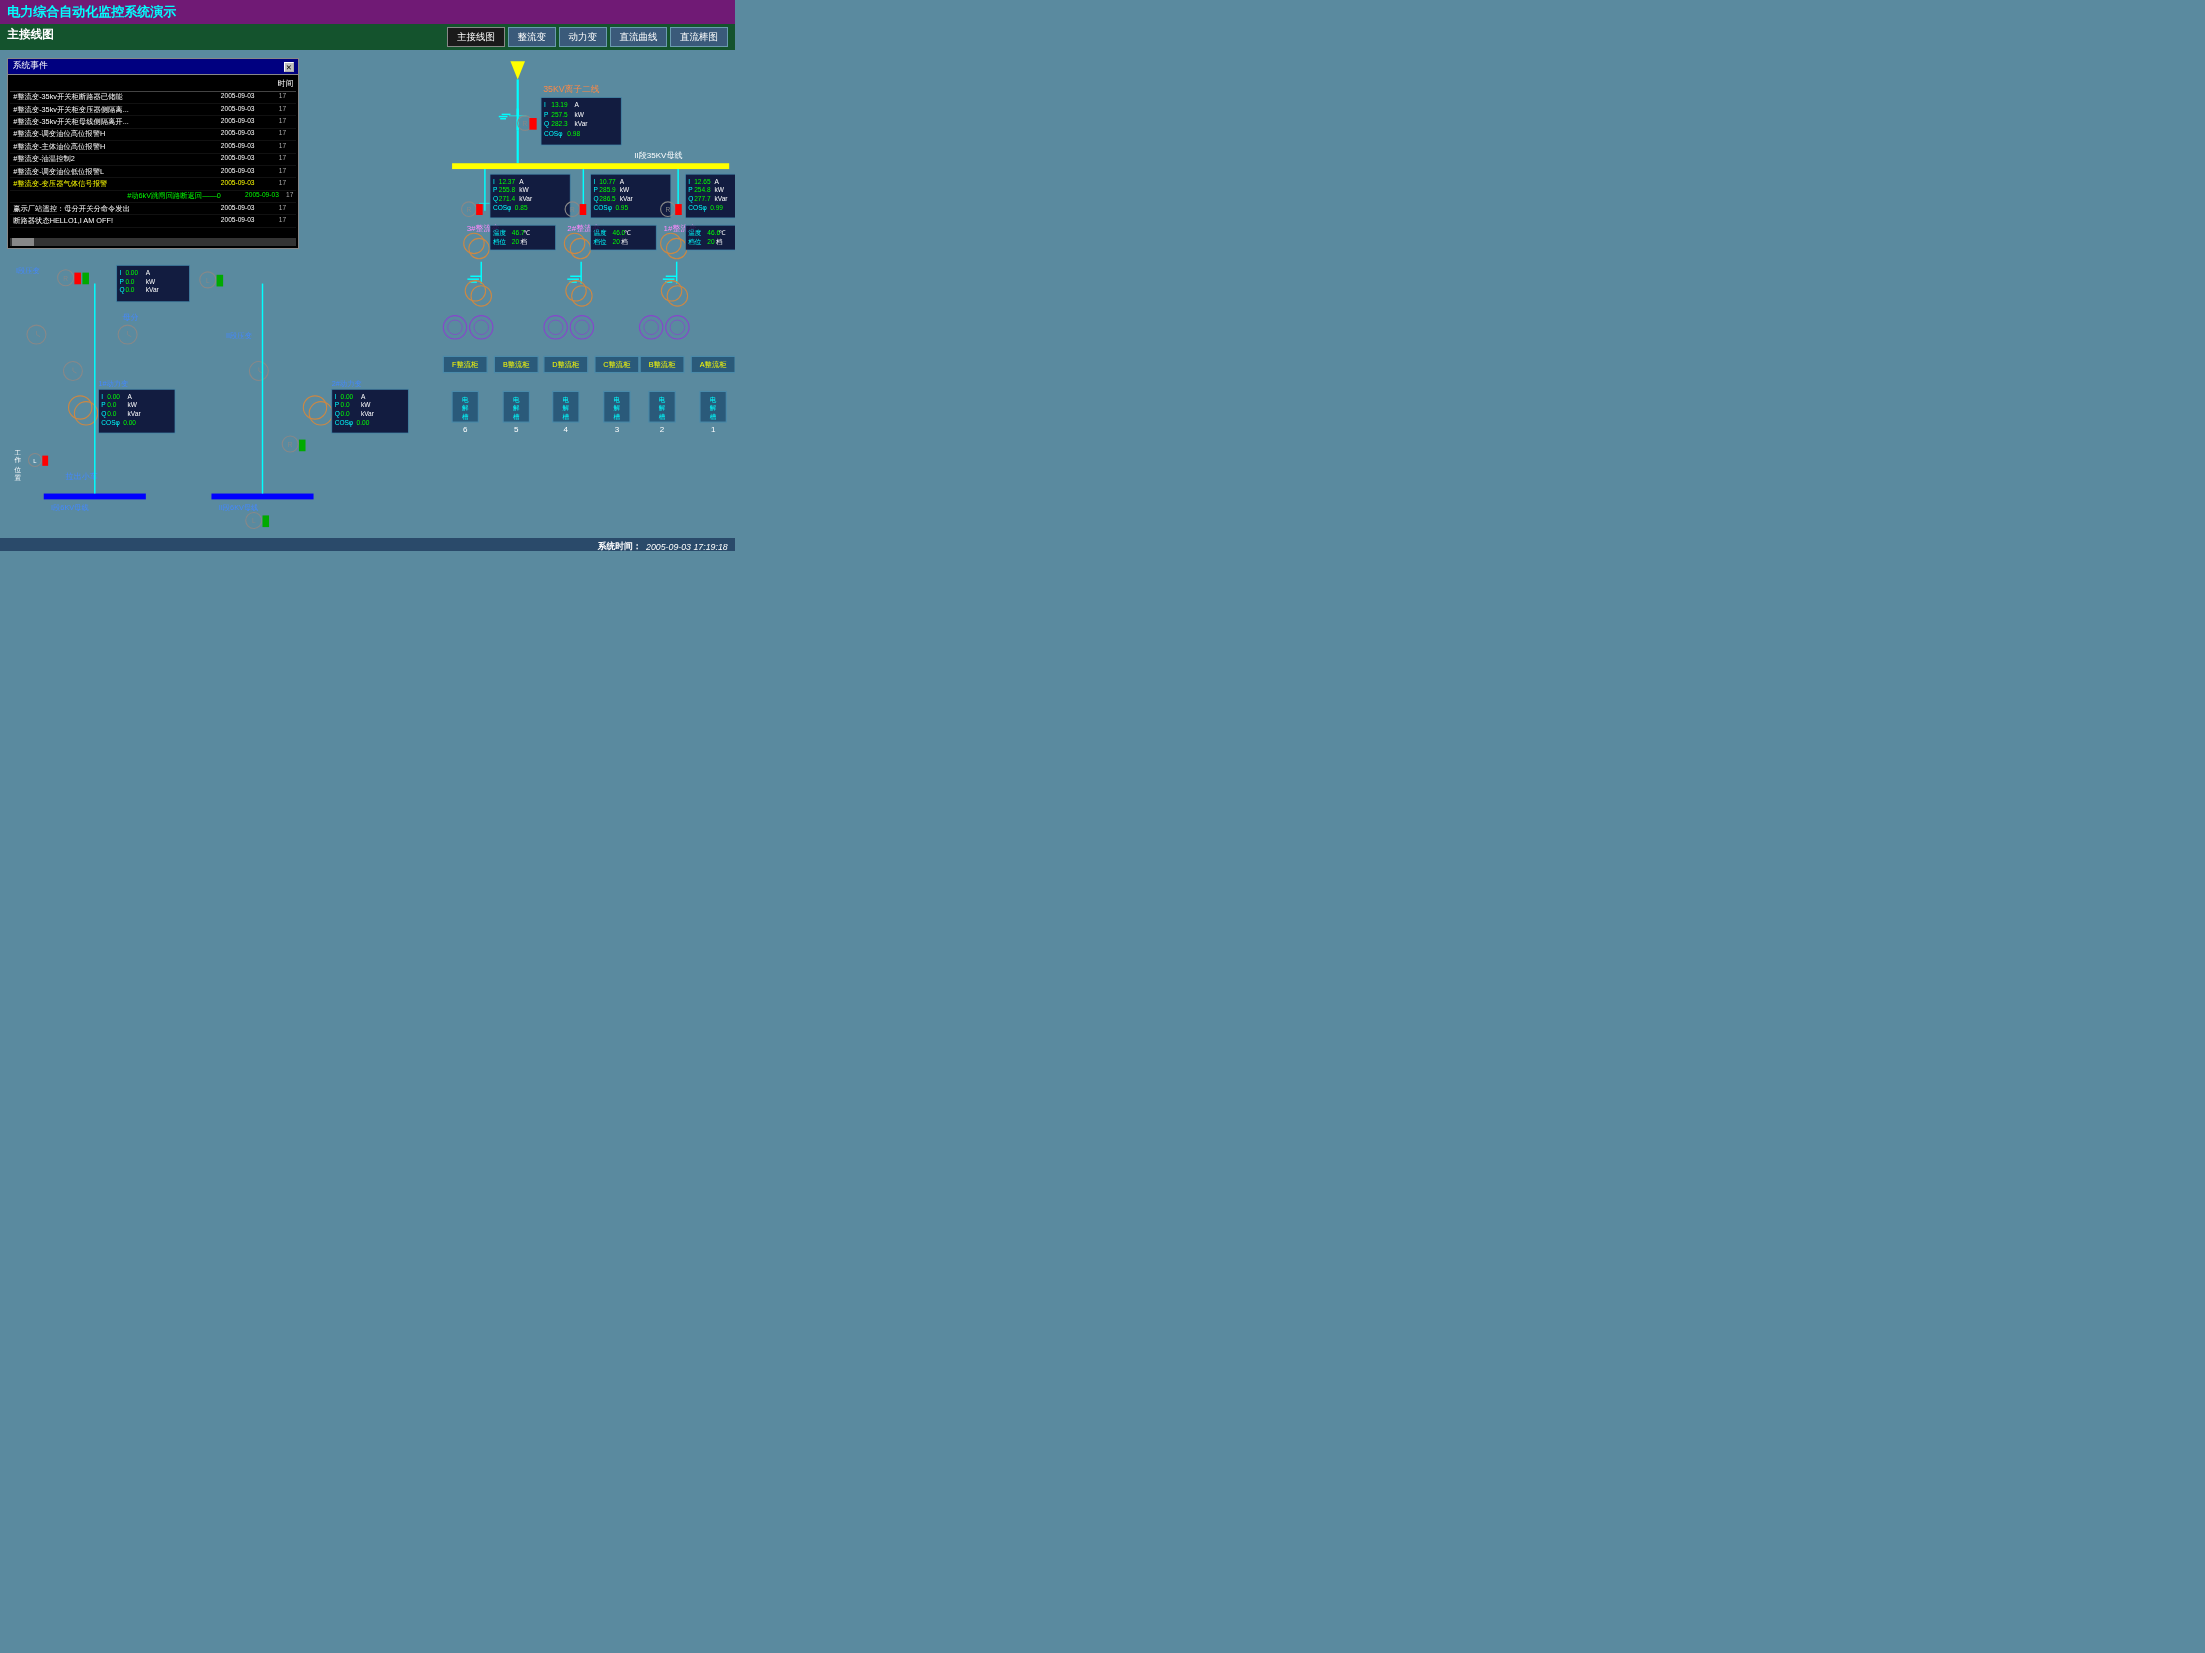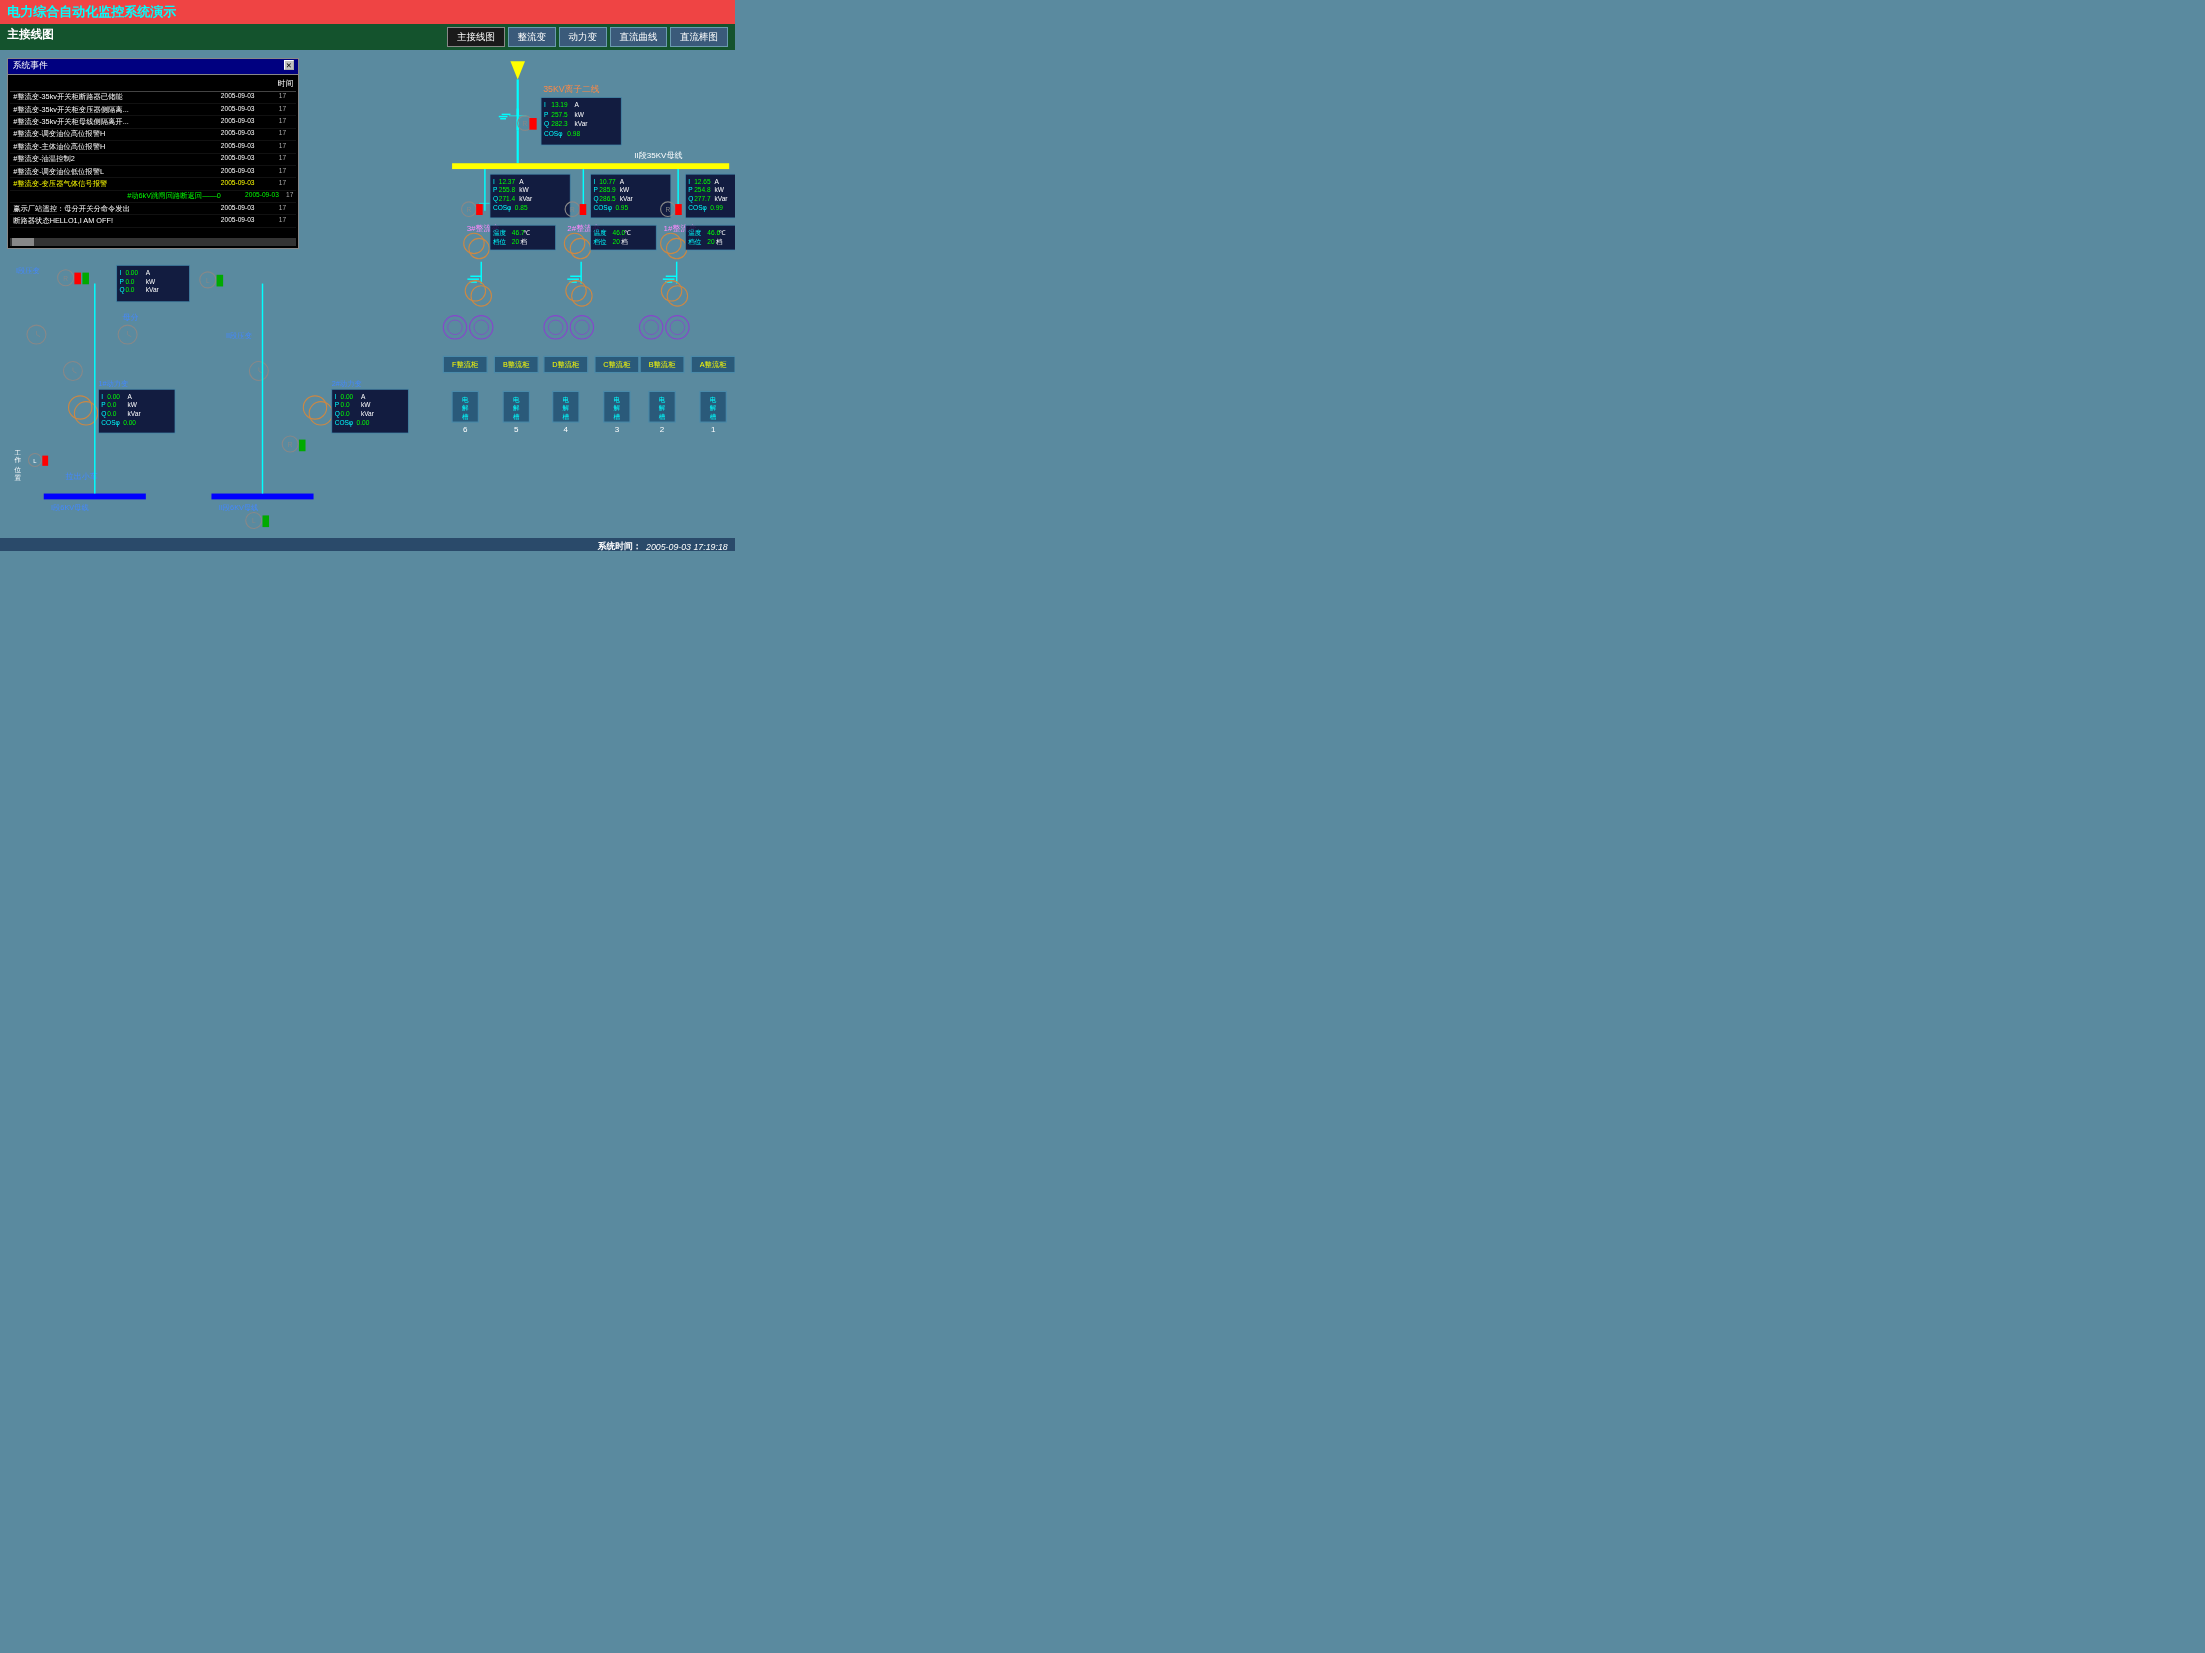--- a/index.html
+++ b/index.html
@@ -5,21 +5,21 @@
     * { margin: 0; padding: 0; box-sizing: border-box; }
     body {
       background: #5a8a9f;
       font-family: 'SimHei', 'Microsoft YaHei', Arial, sans-serif;
       width: 735px;
       height: 551px;
       overflow: hidden;
       position: relative;
     }
     .header-bar {
-      background: #ef4444;
+      background: #701a75;
       padding: 2.9px 7.3px;
       display: flex;
       align-items: center;
     }
     .header-title {
       color: #00ffff;
       font-size: 13px;
       font-weight: bold;
     }
     .top-area {
@@ -66,21 +66,21 @@
       border: 1.5px solid #888;
       z-index: 100;
     }
     .dialog-titlebar {
       background: #000080;
       color: #ffffff;
       padding: 1.5px 4.4px;
       font-size: 8.8px;
       display: flex;
       justify-content: space-between;
-      align-items: flex-start;
+      align-items: flex-end;
       border-bottom: 0.7px solid #888;
     }
     .dialog-close {
       background: #c0c0c0;
       color: #000;
       border: 0.7px outset #fff;
       width: 10.2px;
       height: 10.2px;
       font-size: 7.3px;
       cursor: pointer;

